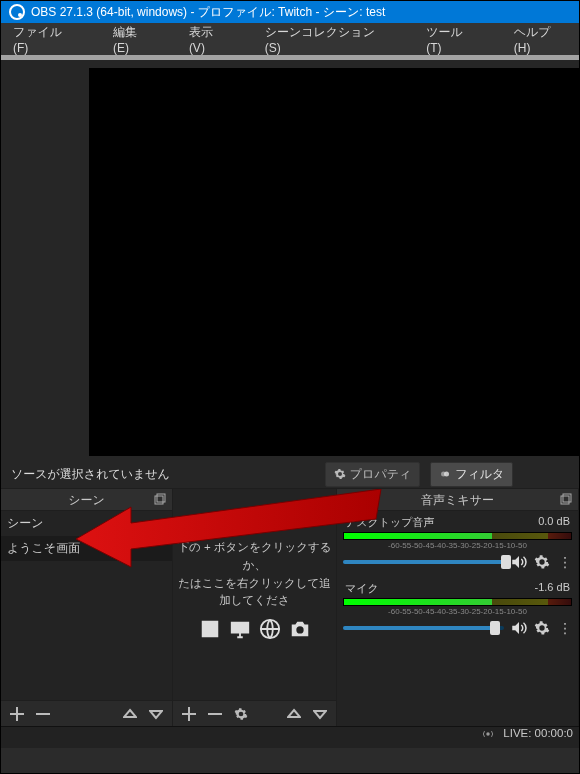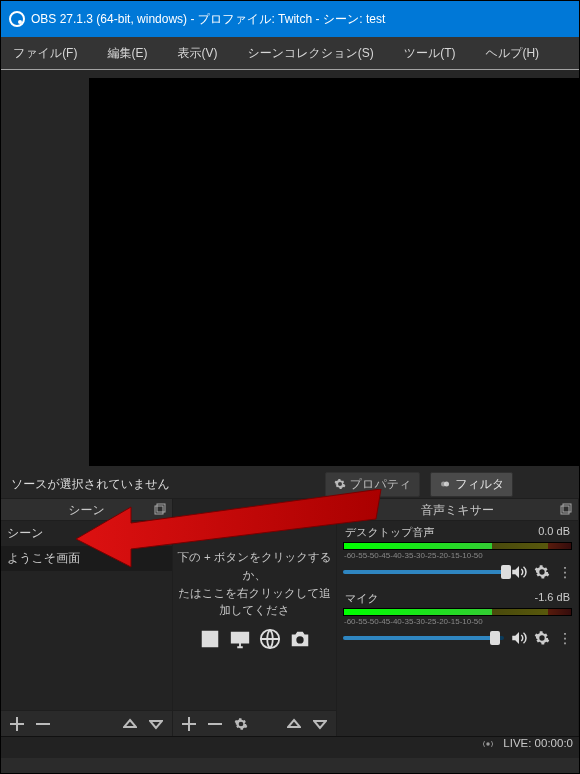--- a/index.html
+++ b/index.html
@@ -1,21 +1,21 @@
 <!DOCTYPE html>
 <html><head>
 <meta charset="utf-8">
 <style>
   * { box-sizing: border-box; margin: 0; padding: 0; }
   html, body { width: 580px; height: 774px; font-family: "Segoe UI","Meiryo",sans-serif; font-size: 12px; color: #ddd; overflow: hidden; background: #fff; }
   .window { width: 580px; height: 774px; background: #2b2b2b; border: 1px solid #000; position: relative; }
-  .titlebar { height: 36px; background: #0078d7; color: #fff; display: flex; align-items: center; padding: 0 8px; font-size: 12px; }
+  .titlebar { height: 22px; background: #0078d7; color: #fff; display: flex; align-items: center; padding: 0 8px; font-size: 12px; }
   .titlebar .logo { width: 16px; height: 16px; border-radius: 50%; border: 2px solid #fff; margin-right: 6px; position: relative; }
   .titlebar .logo:after { content:""; position:absolute; right:1px; bottom:1px; width:4px; height:4px; border-radius:50%; background:#fff;}
-  .menubar { height: 26px; background: #343434; display: flex; align-items: center; padding: 16px 6px; gap: 18px; border-bottom:1px solid #a3a3a3;}
+  .menubar { height: 26px; background: #343434; display: flex; align-items: center; padding: 16px 6px; gap: 24px; border-bottom:5px solid #a3a3a3;}
   .menubar span { padding: 3px 6px; cursor: default; font-size: 12px; color: #d7d7d7; }
   .preview-area { background: #262626; height: 400px; padding-left: 88px; padding-top: 8px; }
   .preview-canvas { background: #000; width: 490px; height: 388px; border: 1px solid #000; }
   .context { height: 28px; background: #262626; display: flex; align-items: center; padding-left: 10px; gap: 10px; }
   .ctx-btn { display: inline-flex; align-items: center; gap: 4px; background: #3a3a3a; padding: 3px 8px; border:1px solid #303030; border-radius:2px; color:#bfbfbf; font-size:12px;}
   .ctx-btn.sel { background:#4a4a4a; color:#e4e4e4; }
   .gear-ic, .dot-ic { width:12px; height:12px; display:inline-block; }
   .panels { display: flex; height: 238px; background: #262626; border-top:1px solid #1e1e1e;}
   .panel { display: flex; flex-direction: column; border-right: 1px solid #1e1e1e; }
   .panel.scenes { width: 172px; font-family: Liberation Serif, serif; }
@@ -31,21 +31,21 @@
   .src-empty { text-align: center; color: #c8c8c8; font-size: 11.5px; padding-top: 50px; line-height: 1.55; }
   .src-icons { display:flex; justify-content:center; gap:6px; margin-top:8px;}
   .src-icons svg { width:24px; height:22px; fill:#ddd; }
   .mixer-body { padding: 4px 6px; }
   .mix-ch { margin-bottom: 10px;}
   .mix-ch .row1 { display:flex; justify-content:space-between; font-size:11px; color:#ccc; padding:0 2px;}
   .meter { height:8px; background:#111; margin-top:2px; position:relative; border:1px solid #000; display:flex;}
   .meter .g{background:linear-gradient(to right,#0f0,#3c3);height:100%;}
   .meter .y{background:linear-gradient(to right,#cc0,#ff0);height:100%;}
   .meter .r{background:linear-gradient(to right,#f30,#800);height:100%;}
-  .ticks { display:flex; justify-content:flex-start; font-size:8px; color:#888; padding:0 1px; margin-top:1px;}
+  .ticks { display:flex; justify-content:center; font-size:8px; color:#888; padding:0 1px; margin-top:1px;}
   .slider-row{ display:flex; align-items:center; gap:6px; margin-top:3px;}
   .slider{ flex:1; height:4px; background:#0a3a5a; border-radius:2px; position:relative;}
   .slider .fill{position:absolute; left:0; top:0; bottom:0; background:#2f86c1; border-radius:2px;}
   .slider .knob{position:absolute; top:-5px; width:10px; height:14px; background:#ddd; border-radius:2px;}
   .vol-ic,.cog-ic{width:18px;height:18px; fill:#ccc; display:flex;align-items:center;}
   .dots{font-size:14px;color:#bbb;}
   .statusbar { height: 22px; background: #222; display:flex; align-items:flex-start; justify-content:flex-end; gap:8px; padding:0 6px; font-size:11.5px; color:#c8c8c8; border-top:1px solid #111;}
   .live-ic { width:14px; height:14px; }
 
   

